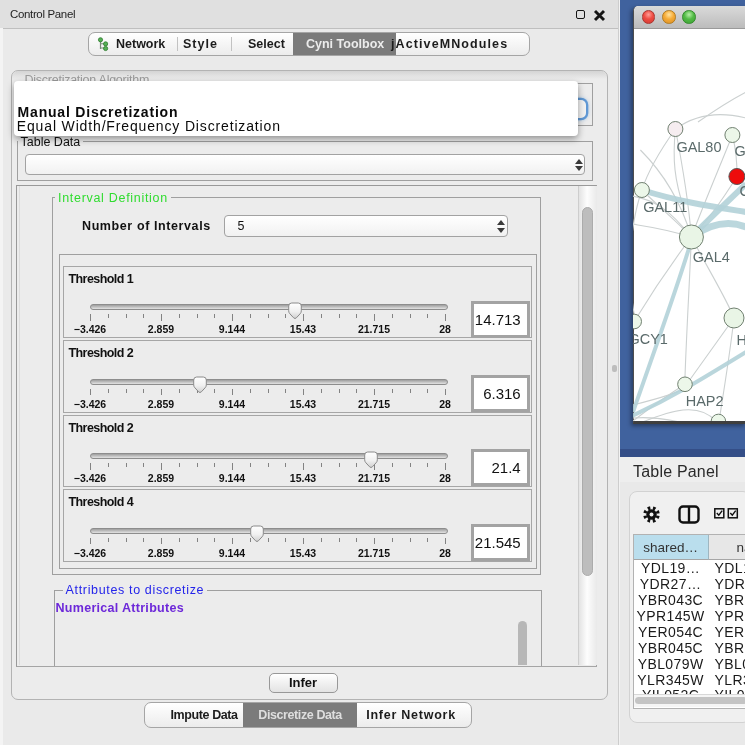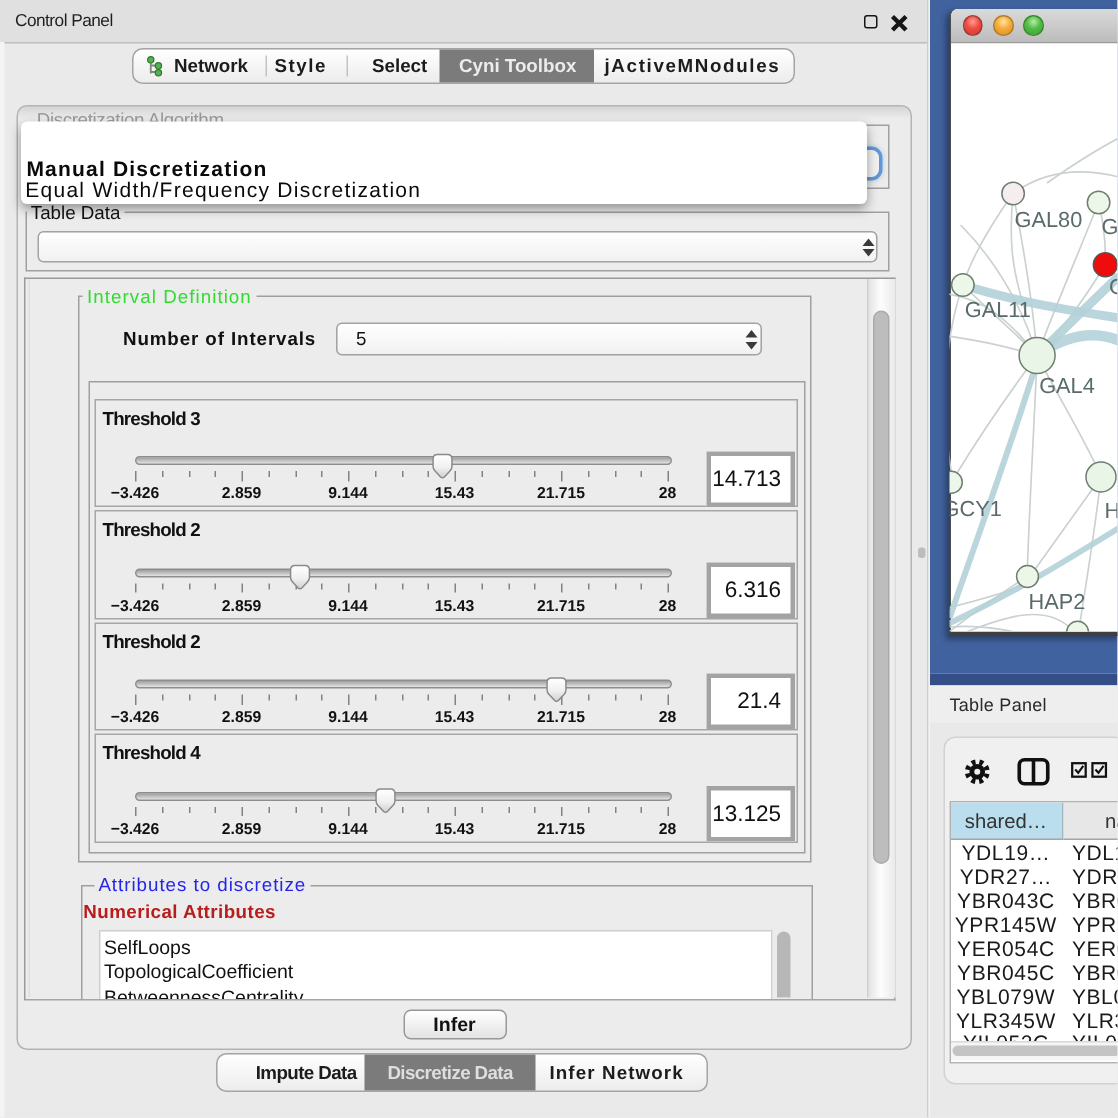--- a/index.html
+++ b/index.html
@@ -40,21 +40,21 @@
   <svg style="position:absolute;left:8px;top:4px;" width="12" height="15" viewBox="0 0 12 15">
     <path d="M3.5 3.5 L3.5 12 M4 11 L8 11 M4 6.5 L8 7" stroke="#7b8b7b" stroke-width="1.2" fill="none"></path>
     <circle cx="3.5" cy="2.8" r="2.1" fill="#55b055" stroke="#2c7a2c" stroke-width="0.8"></circle>
     <circle cx="8.6" cy="6.9" r="2.1" fill="#55b055" stroke="#2c7a2c" stroke-width="0.8"></circle>
     <circle cx="8.6" cy="11.5" r="2.1" fill="#55b055" stroke="#2c7a2c" stroke-width="0.8"></circle>
   </svg>
   <span class="tabtxt" style="left:27px;top:4px;">Network</span>
   <span class="tabtxt" style="left:94px;top:4px;letter-spacing:1px;">Style</span>
   <span class="tabtxt" style="left:159px;top:4px;">Select</span>
   <span class="tabtxt" style="left:217px;top:4px;color:#ececec;">Cyni Toolbox</span>
-  <span class="tabtxt" style="left:314px;top:4px;letter-spacing:1.1px;">jActiveMNodules</span>
+  <span class="tabtxt" style="left:302px;top:4px;letter-spacing:1.1px;">jActiveMNodules</span>
 </div>
 
 <div class="abs" id="panel" style="left:11px;top:70px;width:595px;height:628px;background:#ececec;border:1px solid #b3b3b3;border-radius:7px;">
   <div style="position:absolute;left:0;top:0;width:100%;height:8px;background:linear-gradient(rgba(0,0,0,0.10),rgba(0,0,0,0));border-radius:7px 7px 0 0;"></div>
 </div>
 
 <span class="gtitle" style="left:21.5px;top:72.5px;font-size:12.5px;color:#9a9a9a;background:transparent;letter-spacing:-0.25px;">Discretization Algorithm</span>
 <div class="grp" style="left:17px;top:83.4px;width:573.7px;height:41px;"></div>
 <div style="position:absolute;left:576px;top:99.5px;width:9.5px;height:18.5px;background:#f2f2f2;border-radius:1px 5px 5px 1px;box-shadow:0 0 0 2.3px rgba(85,145,210,0.9),0 0 3.5px 2.5px rgba(120,170,220,0.5);"></div>
 
@@ -85,21 +85,21 @@
 <div class="grp" style="left:34.8px;top:11.800000000000011px;width:487px;height:376px;"></div>
 <span class="gtitle" style="left:38px;top:5.3px;font-size:12.5px;color:#30dc30;letter-spacing:0.7px;">Interval Definition</span>
 <span class="abs" style="left:65.0px;top:33.30000000000001px;font-size:12.5px;font-weight:bold;color:#111;letter-spacing:0.6px;">Number of Intervals</span>
 <div class="combo" style="left:207.4px;top:29.700000000000017px;width:281.3px;height:19.4px;">
 <span style="position:absolute;left:12px;top:3px;font-size:12.5px;color:#111;">5</span>
 <div class="arrows" style="left:272px;top:4px;border-left:4px solid transparent;border-right:4px solid transparent;border-bottom:5px solid #3a3a3a;"></div>
 <div class="arrows" style="left:272px;top:11.5px;border-left:4px solid transparent;border-right:4px solid transparent;border-top:5px solid #3a3a3a;"></div>
 </div>
 <div class="grp" style="left:41.7px;top:68.80000000000001px;width:476.8px;height:313px;"></div>
 <div class="tbox" style="left:45.9px;top:80.30000000000001px;width:467.1px;height:70.5px;background:#ececec;"></div>
-<span class="abs" style="left:51.400000000000006px;top:86.30000000000001px;font-size:12.5px;font-weight:bold;color:#111;letter-spacing:-0.55px;">Threshold 3</span>
+<span class="abs" style="left:51.400000000000006px;top:86.30000000000001px;font-size:12.5px;font-weight:bold;color:#111;letter-spacing:-0.55px;">Threshold 1</span>
 <div class="abs" style="left:72.5px;top:118.80000000000001px;width:356.0px;height:4px;background:linear-gradient(#9e9e9e,#e3e3e3);border:1px solid #8d8d8d;border-radius:3px;"></div>
 <div class="tick" style="left:73.00px;top:128.8px;height:6.5px;"></div>
 <div class="tick" style="left:90.75px;top:128.8px;height:4px;"></div>
 <div class="tick" style="left:108.50px;top:128.8px;height:4px;"></div>
 <div class="tick" style="left:126.25px;top:128.8px;height:4px;"></div>
 <div class="tick" style="left:144.00px;top:128.8px;height:6.5px;"></div>
 <div class="tick" style="left:161.75px;top:128.8px;height:4px;"></div>
 <div class="tick" style="left:179.50px;top:128.8px;height:4px;"></div>
 <div class="tick" style="left:197.25px;top:128.8px;height:4px;"></div>
 <div class="tick" style="left:215.00px;top:128.8px;height:6.5px;"></div>
@@ -219,29 +219,24 @@
 <div class="tick" style="left:428.00px;top:352.00000000000006px;height:6.5px;"></div>
 <span class="ticklbl" style="left:73.0px;top:361.00000000000006px;">−3.426</span>
 <span class="ticklbl" style="left:144.0px;top:361.00000000000006px;">2.859</span>
 <span class="ticklbl" style="left:215.0px;top:361.00000000000006px;">9.144</span>
 <span class="ticklbl" style="left:286.0px;top:361.00000000000006px;">15.43</span>
 <span class="ticklbl" style="left:357.0px;top:361.00000000000006px;">21.715</span>
 <span class="ticklbl" style="left:428.0px;top:361.00000000000006px;">28</span>
 <svg class="thumbsvg" style="left:231.8px;top:339.50000000000006px;" width="16" height="18" viewBox="0 0 16 18">
 <path d="M1.7 4 Q1.7 1 4.7 1 L11.3 1 Q14.3 1 14.3 4 L14.3 8.8 Q14.3 10.6 13.1 11.8 L9.4 15.8 Q8 17.3 6.6 15.8 L2.9 11.8 Q1.7 10.6 1.7 8.8 Z" fill="url(#thg)" stroke="#8a8a8a" stroke-width="1"></path>
 </svg>
-<div class="valbox" style="left:453.7px;top:338.2px;width:47px;height:31px;line-height:31px;padding-right:6px;">13.125</div>
+<div class="valbox" style="left:453.7px;top:338.2px;width:47px;height:31px;line-height:31px;padding-right:6px;">21.545</div>
 <div class="grp" style="left:36.7px;top:404.3px;width:486.3px;height:90px;border-bottom:none;"></div>
 <span class="gtitle" style="left:45.6px;top:397.8px;font-size:12.5px;color:#2424ea;letter-spacing:0.65px;">Attributes to discretize</span>
-<span class="abs" style="left:38.5px;top:415.3px;font-size:12.5px;font-weight:bold;color:#b91c1c;letter-spacing:0.3px;">Numerical Attributes</span>
-<div class="abs" style="left:48.8px;top:434.3px;width:446.8px;height:45.6px;background:#fff;border:1px solid #cfcfcf;overflow:hidden;">
-<span style="position:absolute;left:2.5px;top:3px;font-size:13px;color:#111;">SelfLoops</span>
-<span style="position:absolute;left:2.5px;top:19.4px;font-size:13px;color:#111;">TopologicalCoefficient</span>
-<span style="position:absolute;left:2.5px;top:35.8px;font-size:13px;color:#111;">BetweennessCentrality</span>
-</div>
+<span class="abs" style="left:38.5px;top:415.3px;font-size:12.5px;font-weight:bold;color:#6d28d9;letter-spacing:0.3px;">Numerical Attributes</span>
 <div class="abs" style="left:500.79999999999995px;top:435.8px;width:9.5px;height:44px;background:#b7b7b7;border-radius:5px 5px 0 0;"></div>
 </div>
 
 <div class="abs" style="left:268.5px;top:672.5px;width:67px;height:18.5px;background:linear-gradient(#ffffff,#e3e3e3);border:1px solid #989898;border-radius:5px;text-align:center;font-size:13px;font-weight:bold;color:#111;line-height:18px;">Infer</div>
 
 <div class="abs" id="bottabs" style="left:143.9px;top:702.4px;width:326px;height:24px;background:linear-gradient(#ffffff,#ececec);border:1px solid #a5a5a5;border-radius:7px;">
   <div style="position:absolute;left:97.8px;top:0;width:114.2px;height:24px;background:#7b7b7b;"></div>
   <span class="tabtxt" style="left:59.2px;top:5px;transform:translateX(-50%);letter-spacing:-0.4px;">Impute Data</span>
   <span class="tabtxt" style="left:155.2px;top:5px;transform:translateX(-50%);color:#dedede;letter-spacing:-0.4px;">Discretize Data</span>
   <span class="tabtxt" style="left:266.2px;top:5px;transform:translateX(-50%);letter-spacing:0.75px;">Infer Network</span>
@@ -249,21 +244,21 @@
 
 <div class="abs" style="left:617.5px;top:0;width:1px;height:745px;background:#cdcdcd;"></div>
 <div class="abs" style="left:618.5px;top:0;width:1.5px;height:745px;background:#f2f2f2;"></div>
 
 <div class="abs" style="left:612px;top:365px;width:5px;height:7px;background:#bdbdbd;border-radius:2px;"></div>
 
 <div class="abs" style="left:620px;top:0;width:125px;height:449px;background:#40629e;"></div>
 <div class="abs" style="left:620px;top:449px;width:125px;height:8px;background:#344e87;"></div>
 <div class="abs" style="left:620px;top:457px;width:125px;height:288px;background:#e9e9e9;"></div>
 <div class="abs" style="left:620px;top:457px;width:125px;height:25px;background:#eeeeee;"></div>
-<span class="abs" style="left:633px;top:463px;font-size:12px;color:#2a2a2a;letter-spacing:0.2px;">Table Panel</span>
+<span class="abs" style="left:633px;top:463px;font-size:16px;color:#2a2a2a;letter-spacing:0.2px;">Table Panel</span>
 
 <div class="abs" id="netwin" style="left:632.6px;top:6px;width:113px;height:415px;background:#fff;border-left:1px solid #4e4e4e;border-bottom:3px solid #3f3f3f;box-shadow:-2px 2px 4px rgba(0,0,0,0.38);border-top-left-radius:5px;">
   <div style="position:absolute;left:0;top:0;width:100%;height:22px;background:linear-gradient(#dadada,#bcbcbc);border-bottom:1px solid #9a9a9a;border-top-left-radius:5px;"></div>
   <div style="position:absolute;left:8.3px;top:4.4px;width:11.6px;height:11.6px;border-radius:50%;background:radial-gradient(circle at 50% 30%,#ff9d96 0%,#ee4b42 45%,#d23b33 100%);border:0.5px solid #a83630;"></div>
   <div style="position:absolute;left:28.5px;top:4.4px;width:11.6px;height:11.6px;border-radius:50%;background:radial-gradient(circle at 50% 30%,#ffe3a0 0%,#f6ab36 45%,#d98e26 100%);border:0.5px solid #b07b22;"></div>
   <div style="position:absolute;left:48.6px;top:4.4px;width:11.6px;height:11.6px;border-radius:50%;background:radial-gradient(circle at 50% 30%,#b5eea5 0%,#52bb45 45%,#3da035 100%);border:0.5px solid #338a2c;"></div>
 </div>
 <svg class="abs" id="netsvg" style="left:632.6px;top:28px;" width="112.4" height="393" viewBox="0 0 112.4 393">
 <path d="M 42.4,101.0 C 27.4,122.0 15.4,142.0 8.9,162.0" fill="none" stroke="#cbd0d0" stroke-width="1.1"></path>
 <path d="M 42.4,101.0 C 49.4,137.0 55.4,172.0 58.4,209.0" fill="none" stroke="#cbd0d0" stroke-width="1.1"></path>

